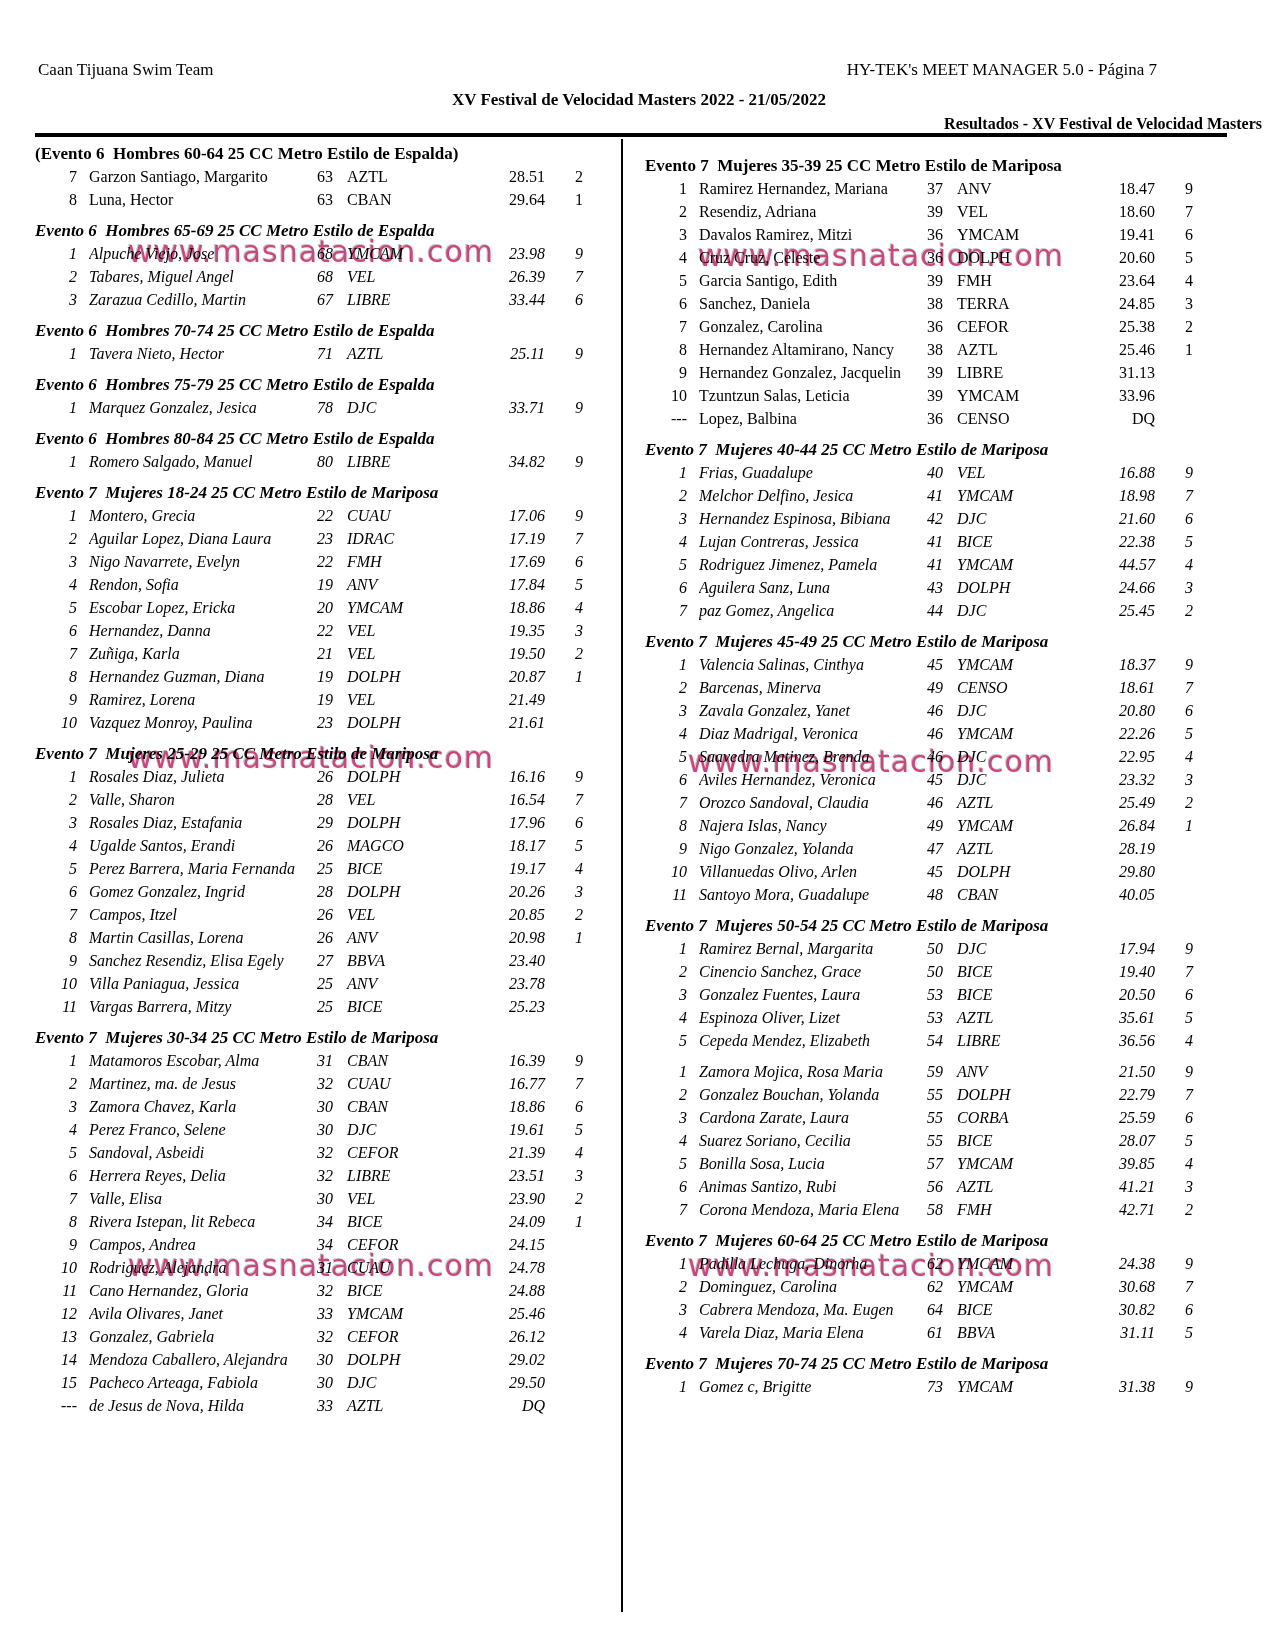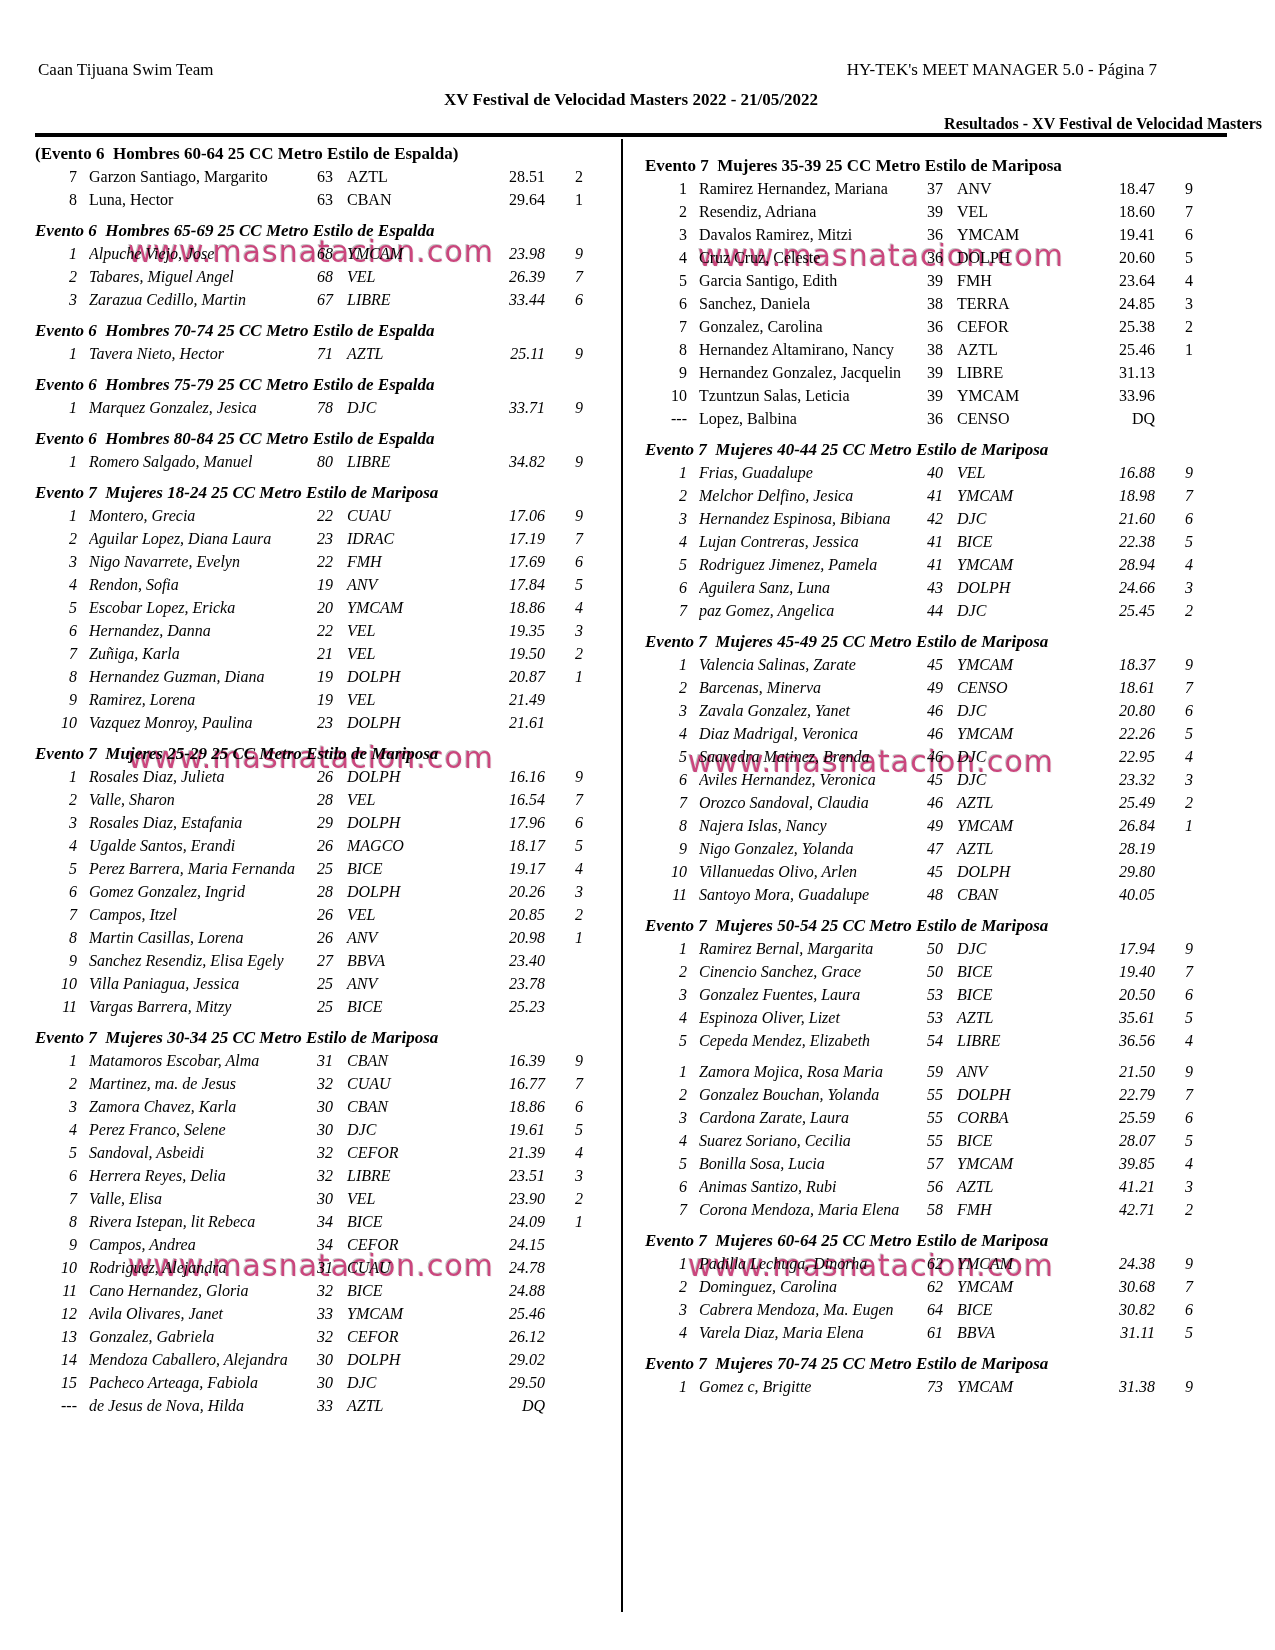--- a/index.html
+++ b/index.html
@@ -3,21 +3,21 @@
 <meta charset="utf-8">
 <style>
   html,body{margin:0;padding:0;}
   body{
     width:1275px;height:1650px;position:relative;background:#ffffff;color:#000;
     font-family:"Liberation Serif","DejaVu Serif",serif;
     overflow:hidden;
   }
   .hdr-team{position:absolute;left:38px;top:60px;font-size:17px;}
   .hdr-manager{position:absolute;right:118px;top:60px;font-size:17px;}
-  .hdr-title{position:absolute;left:0;width:1262px;top:90px;text-align:center;font-weight:bold;font-size:17px;}
+  .hdr-title{position:absolute;left:8px;width:1262px;top:90px;text-align:center;font-weight:bold;font-size:17px;}
   .hdr-subtitle{position:absolute;left:0;width:1262px;top:115px;text-align:right;font-weight:bold;font-size:16px;}
   .rule{position:absolute;left:35px;top:133px;width:1192px;height:4px;background:#000;}
   .divider{position:absolute;left:621px;top:139px;width:2px;height:1473px;background:#000;}
   .col{position:absolute;z-index:2;}
   .col-left{left:35px;top:142px;width:580px;}
   .col-right{left:645px;top:154px;width:605px;}
   .section + .section{margin-top:8px;font-style:italic;}
   .section-title{font-weight:bold;font-size:17px;line-height:23px;white-space:pre;}
   .row{display:flex;line-height:23px;font-size:16px;}
   .c{display:block;white-space:pre;}
@@ -568,21 +568,21 @@
           <span class="c c-age">41</span>
           <span class="c c-team">BICE</span>
           <span class="c c-time">22.38</span>
           <span class="c c-pts">5</span>
         </div>
         <div class="row">
           <span class="c c-place">5</span>
           <span class="c c-name">Rodriguez Jimenez, Pamela</span>
           <span class="c c-age">41</span>
           <span class="c c-team">YMCAM</span>
-          <span class="c c-time">28.94</span>
+          <span class="c c-time">44.57</span>
           <span class="c c-pts">4</span>
         </div>
         <div class="row">
           <span class="c c-place">6</span>
           <span class="c c-name">Aguilera Sanz, Luna</span>
           <span class="c c-age">43</span>
           <span class="c c-team">DOLPH</span>
           <span class="c c-time">24.66</span>
           <span class="c c-pts">3</span>
         </div>
@@ -592,21 +592,21 @@
           <span class="c c-age">44</span>
           <span class="c c-team">DJC</span>
           <span class="c c-time">25.45</span>
           <span class="c c-pts">2</span>
         </div>
       </div>
       <div class="section">
         <div class="section-title">Evento 7  Mujeres 45-49 25 CC Metro Estilo de Mariposa</div>
         <div class="row">
           <span class="c c-place">1</span>
-          <span class="c c-name">Valencia Salinas, Zarate</span>
+          <span class="c c-name">Valencia Salinas, Cinthya</span>
           <span class="c c-age">45</span>
           <span class="c c-team">YMCAM</span>
           <span class="c c-time">18.37</span>
           <span class="c c-pts">9</span>
         </div>
         <div class="row">
           <span class="c c-place">2</span>
           <span class="c c-name">Barcenas, Minerva</span>
           <span class="c c-age">49</span>
           <span class="c c-team">CENSO</span>

